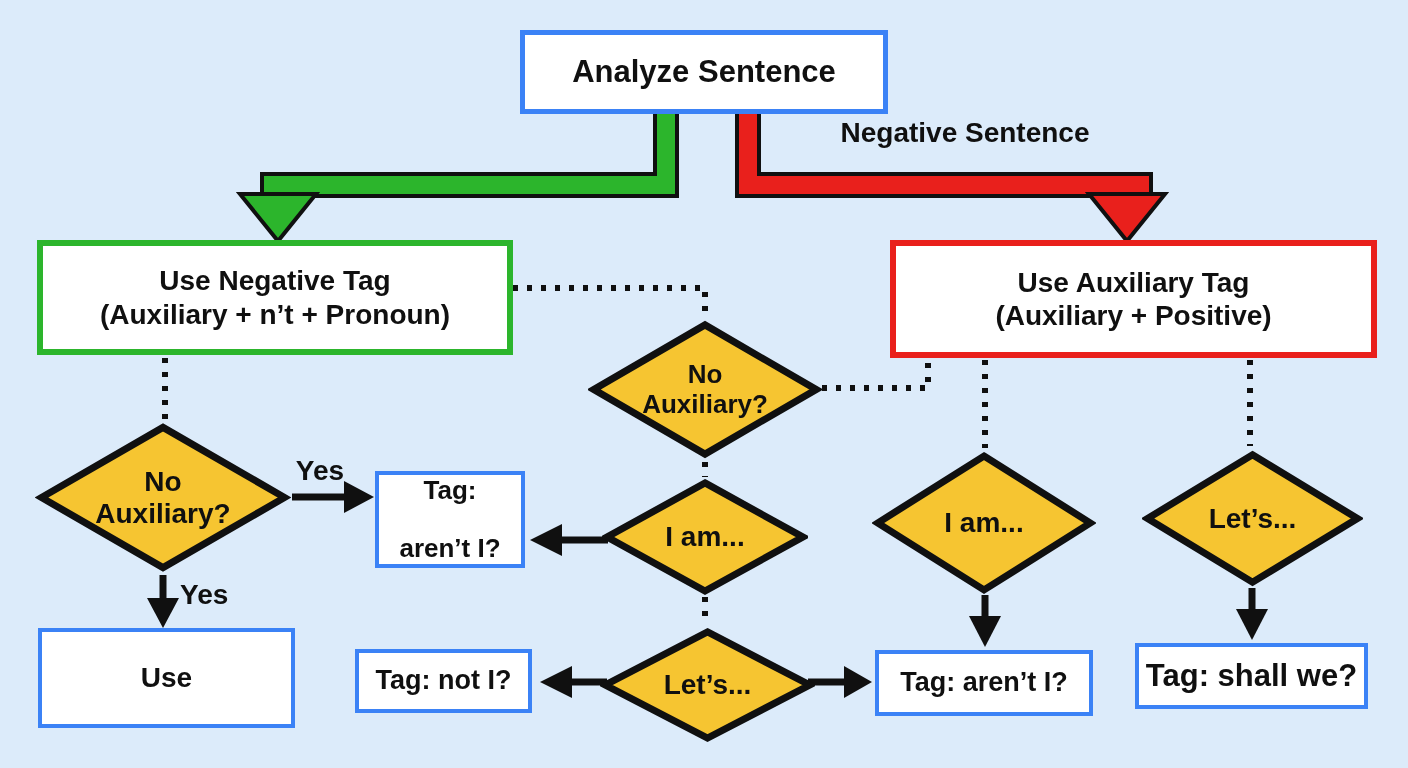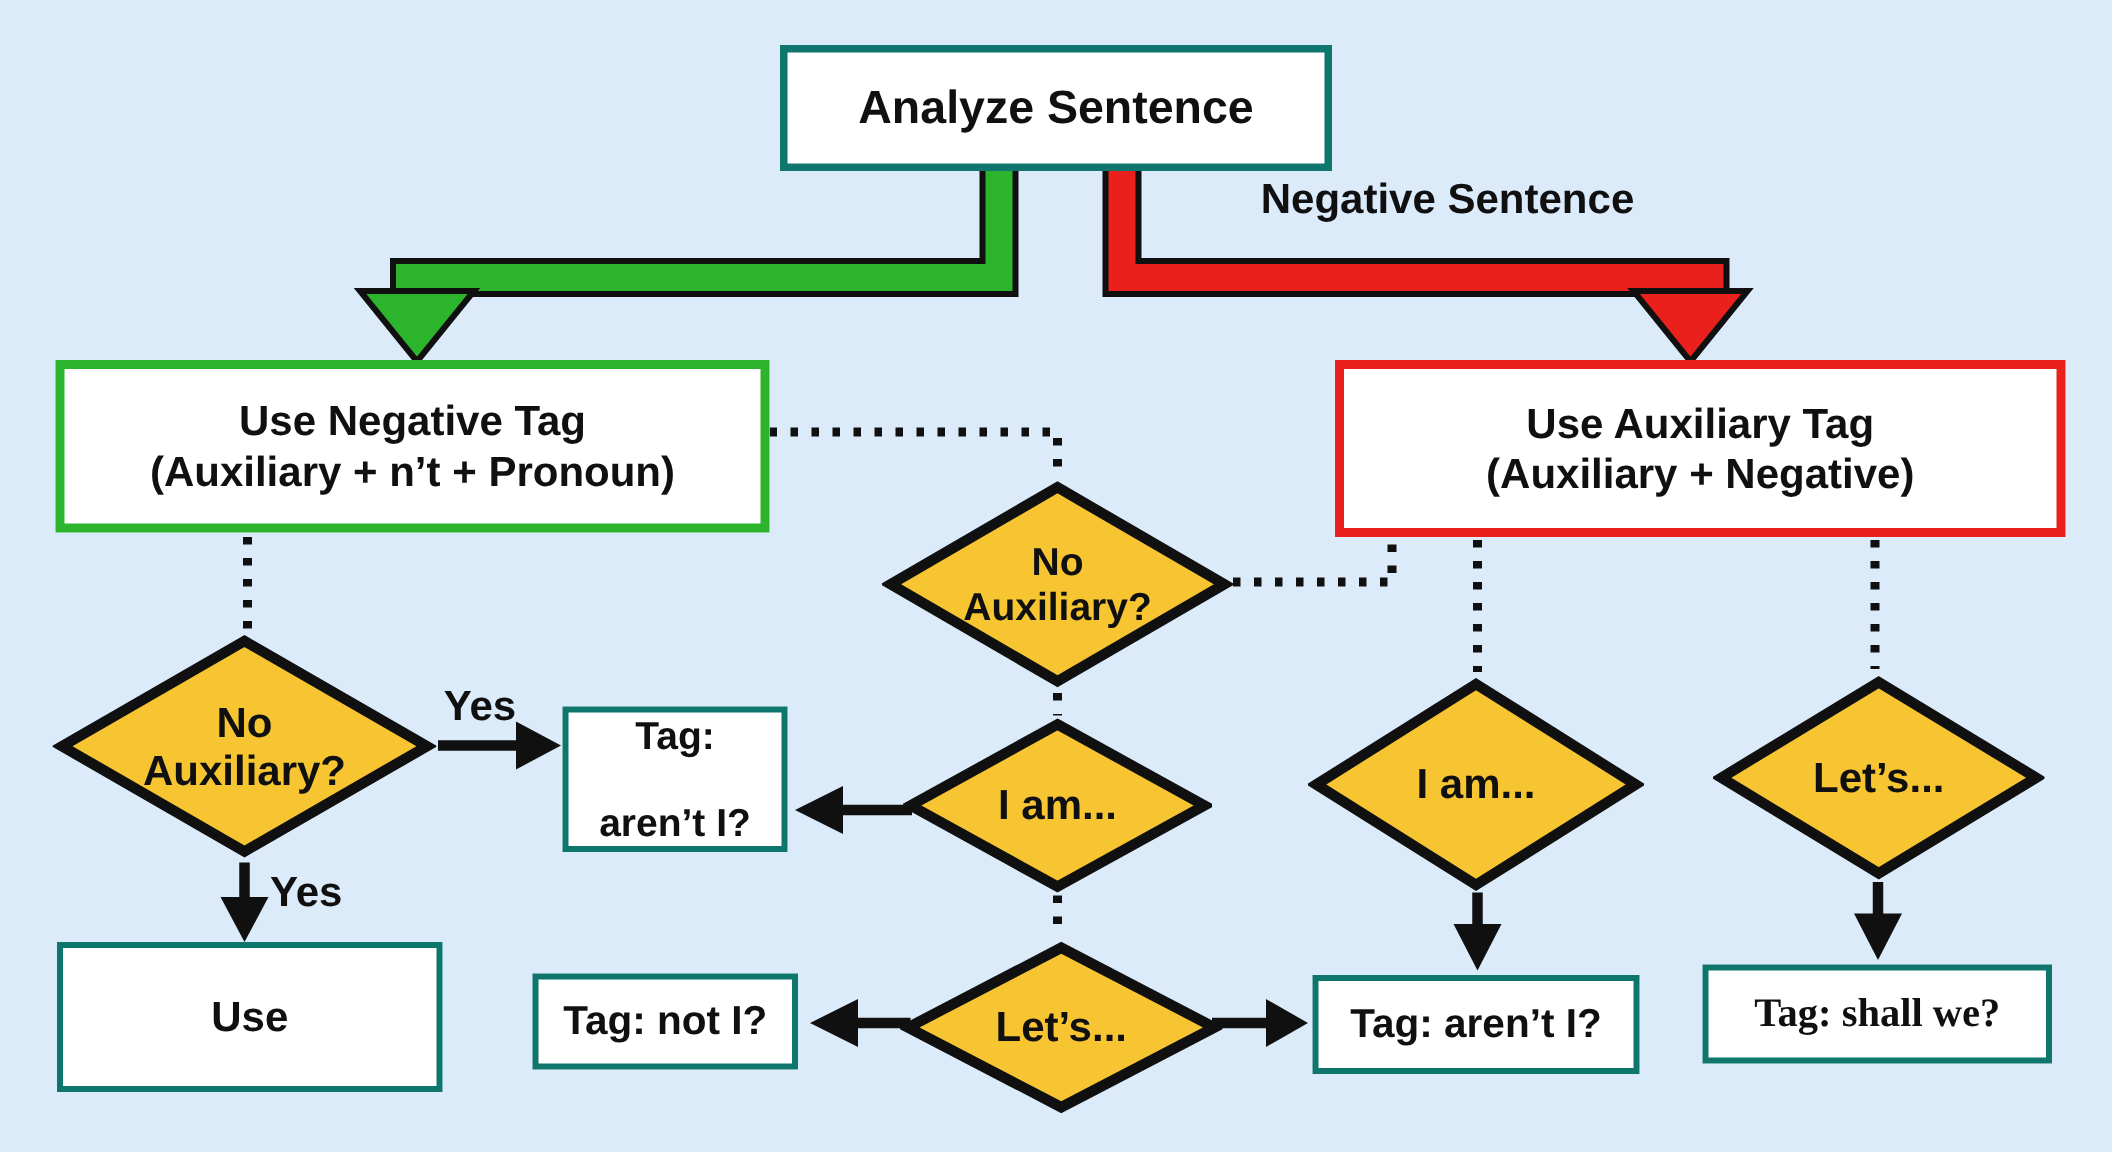--- a/index.html
+++ b/index.html
@@ -5,21 +5,21 @@
   html,body{margin:0;padding:0;background:#ffffff;}
   .canvas{
     position:relative;width:1408px;height:768px;overflow:hidden;
     background:#dcebfa;
     font-family:"Liberation Sans",sans-serif;font-weight:700;color:#101010;
   }
   .wires{position:absolute;left:0;top:0;width:1408px;height:768px;}
 
   
   .box{
-    position:absolute;background:#ffffff;border:4px solid #0f766e;
+    position:absolute;background:#ffffff;border:4px solid #3b82f6;
     display:flex;flex-direction:column;align-items:center;justify-content:center;
     text-align:center;line-height:1.18;box-sizing:border-box;
   }
   .box span{display:block;white-space:nowrap;}
   .lbl{position:absolute;text-align:center;white-space:nowrap;line-height:1;}
   .diamond{position:absolute;}
   .diamond svg{position:absolute;left:0;top:0;width:100%;height:100%;display:block;}
   .diamond .dlabel{
     position:absolute;left:0;top:0;right:0;bottom:0;
     display:flex;flex-direction:column;align-items:center;justify-content:center;
@@ -33,21 +33,21 @@
   #lbl-positive{left:291px;top:135px;width:300px;font-size:28px;}
   #lbl-negative{left:815px;top:119px;width:300px;font-size:28px;}
 
   #box-neg-tag{left:37px;top:240px;width:476px;height:115px;border:6px solid #2cb52c;font-size:28px;}
   #box-pos-tag{left:890px;top:240px;width:487px;height:118px;border:6px solid #e9201c;font-size:28px;}
 
   #box-tag-arent-left{left:375px;top:471px;width:150px;height:97px;font-size:26px;justify-content:space-between;}
   #box-use-do{left:38px;top:628px;width:257px;height:100px;font-size:28px;}
   #box-tag-not{left:355px;top:649px;width:177px;height:64px;font-size:27px;}
   #box-tag-arent-right{left:875px;top:650px;width:218px;height:66px;font-size:27px;}
-  #box-tag-shall{left:1135px;top:643px;width:233px;height:66px;font-size:27px;font-family:Liberation Serif, serif;}
+  #box-tag-shall{left:1135px;top:643px;width:233px;height:66px;font-size:31px;}
 
   #d-noaux-left{left:35px;top:421px;width:256px;height:153px;font-size:28px;}
   #d-noaux-mid{left:588px;top:319px;width:234px;height:141px;font-size:26px;}
   #d-iam-mid{left:602px;top:478px;width:206px;height:118px;font-size:28px;}
   #d-lets-mid{left:600px;top:627px;width:215px;height:116px;font-size:28px;}
   #d-iam-right{left:872px;top:450px;width:224px;height:146px;font-size:28px;}
   #d-lets-right{left:1142px;top:449px;width:221px;height:139px;font-size:28px;}
 
   #lbl-yes-right{left:294px;top:457px;width:52px;font-size:28px;}
   #lbl-yes-down{left:180px;top:581px;width:70px;text-align:left;font-size:28px;}
@@ -107,21 +107,21 @@
   </div>
 
   <div class="lbl" id="lbl-negative">Negative Sentence</div>
 
   <div class="box" id="box-neg-tag">
     <span>Use Negative Tag</span>
     <span>(Auxiliary + n’t + Pronoun)</span>
   </div>
   <div class="box" id="box-pos-tag">
     <span>Use Auxiliary Tag</span>
-    <span>(Auxiliary + Negative)</span>
+    <span>(Auxiliary + Positive)</span>
   </div>
 
   <div class="box" id="box-tag-arent-left">
     <span>Tag:</span>
     <span>aren’t I?</span>
   </div>
   <div class="box" id="box-use-do">
     <span>Use</span>
   </div>
   <div class="box" id="box-tag-not">

